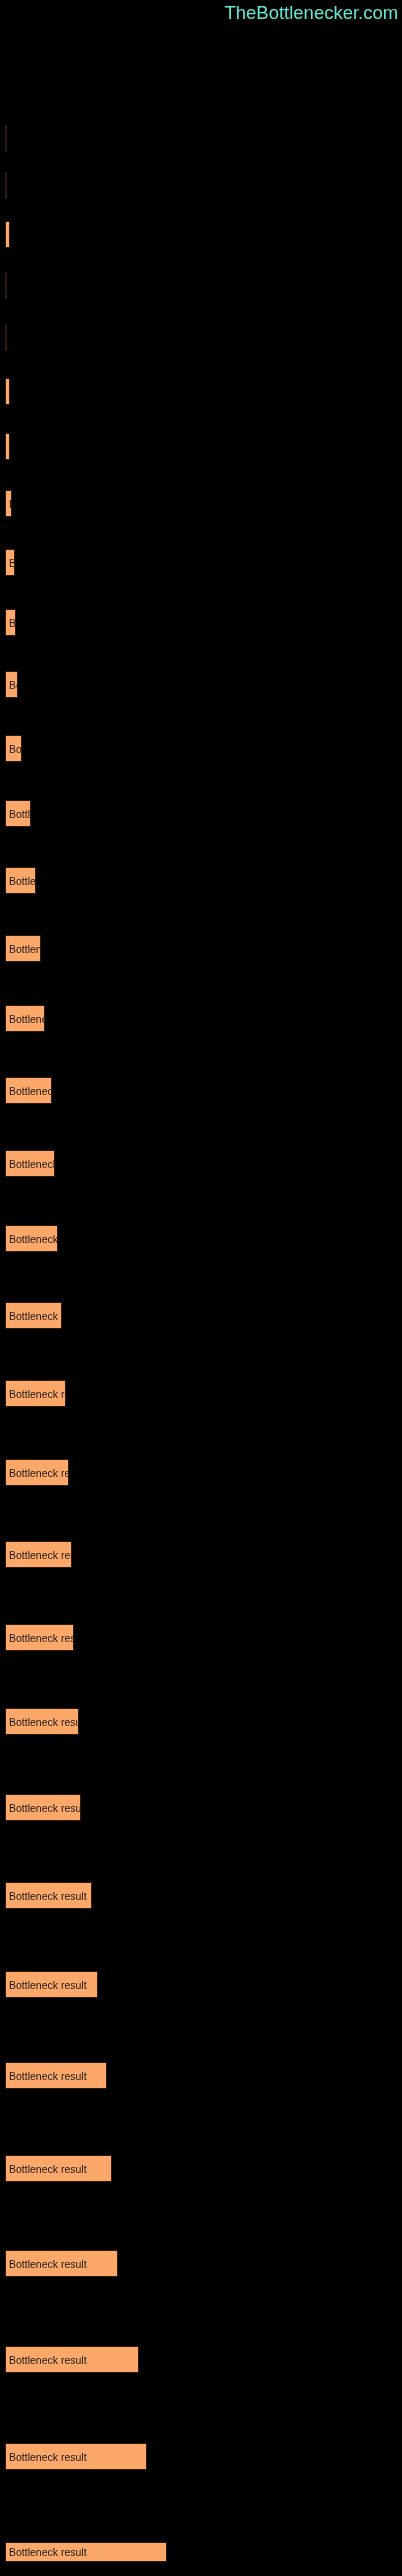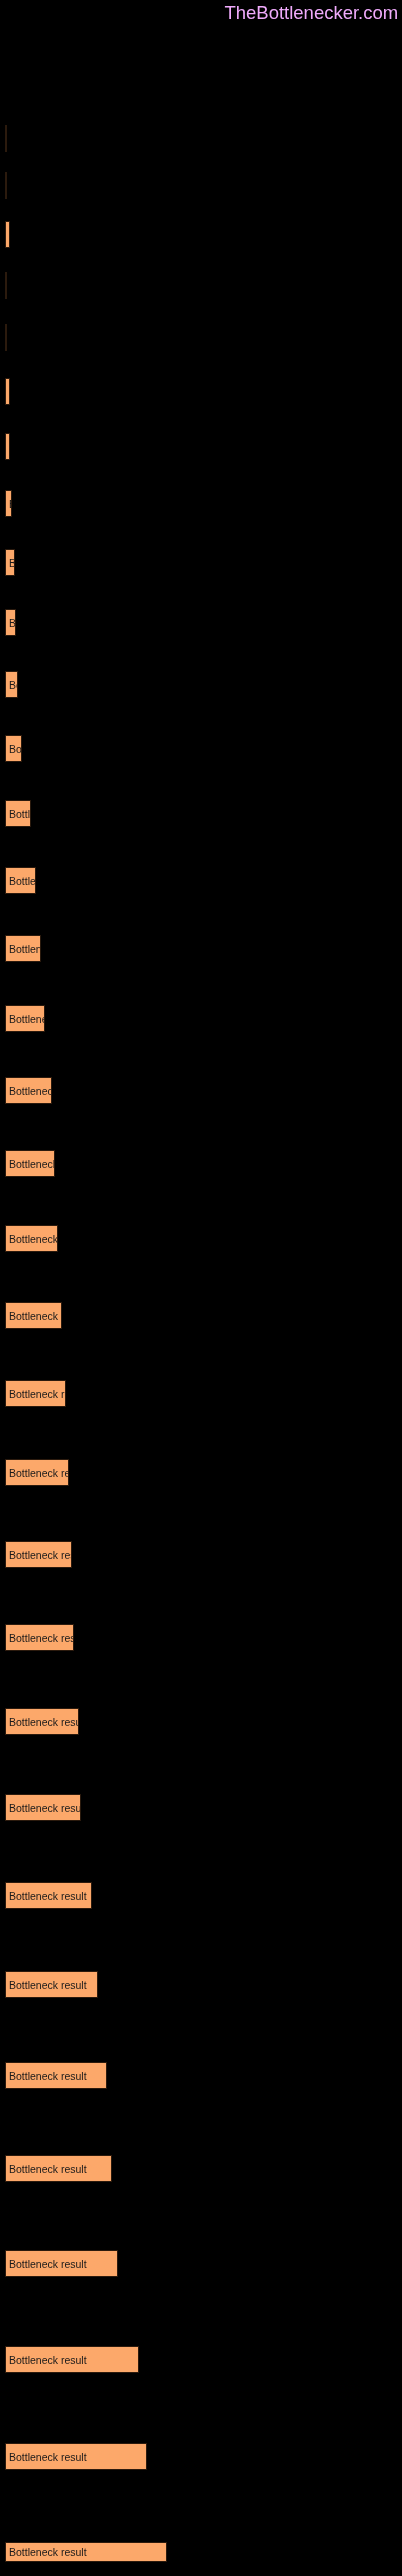--- a/index.html
+++ b/index.html
@@ -32,21 +32,21 @@
     width: 403px;
     height: 27px;
   }
   .site-title {
     position: absolute;
     right: 4.8px;
     top: 0.8px;
     font-size: 18.5px;
     line-height: 24px;
     letter-spacing: 0px;
-    color: #f0abfc;
+    color: #5eead4;
     font-family: "Liberation Sans", sans-serif;
     white-space: nowrap;
   }
 
   
   .chart-area {
     position: absolute;
     left: 0;
     top: 0;
     width: 403px;

